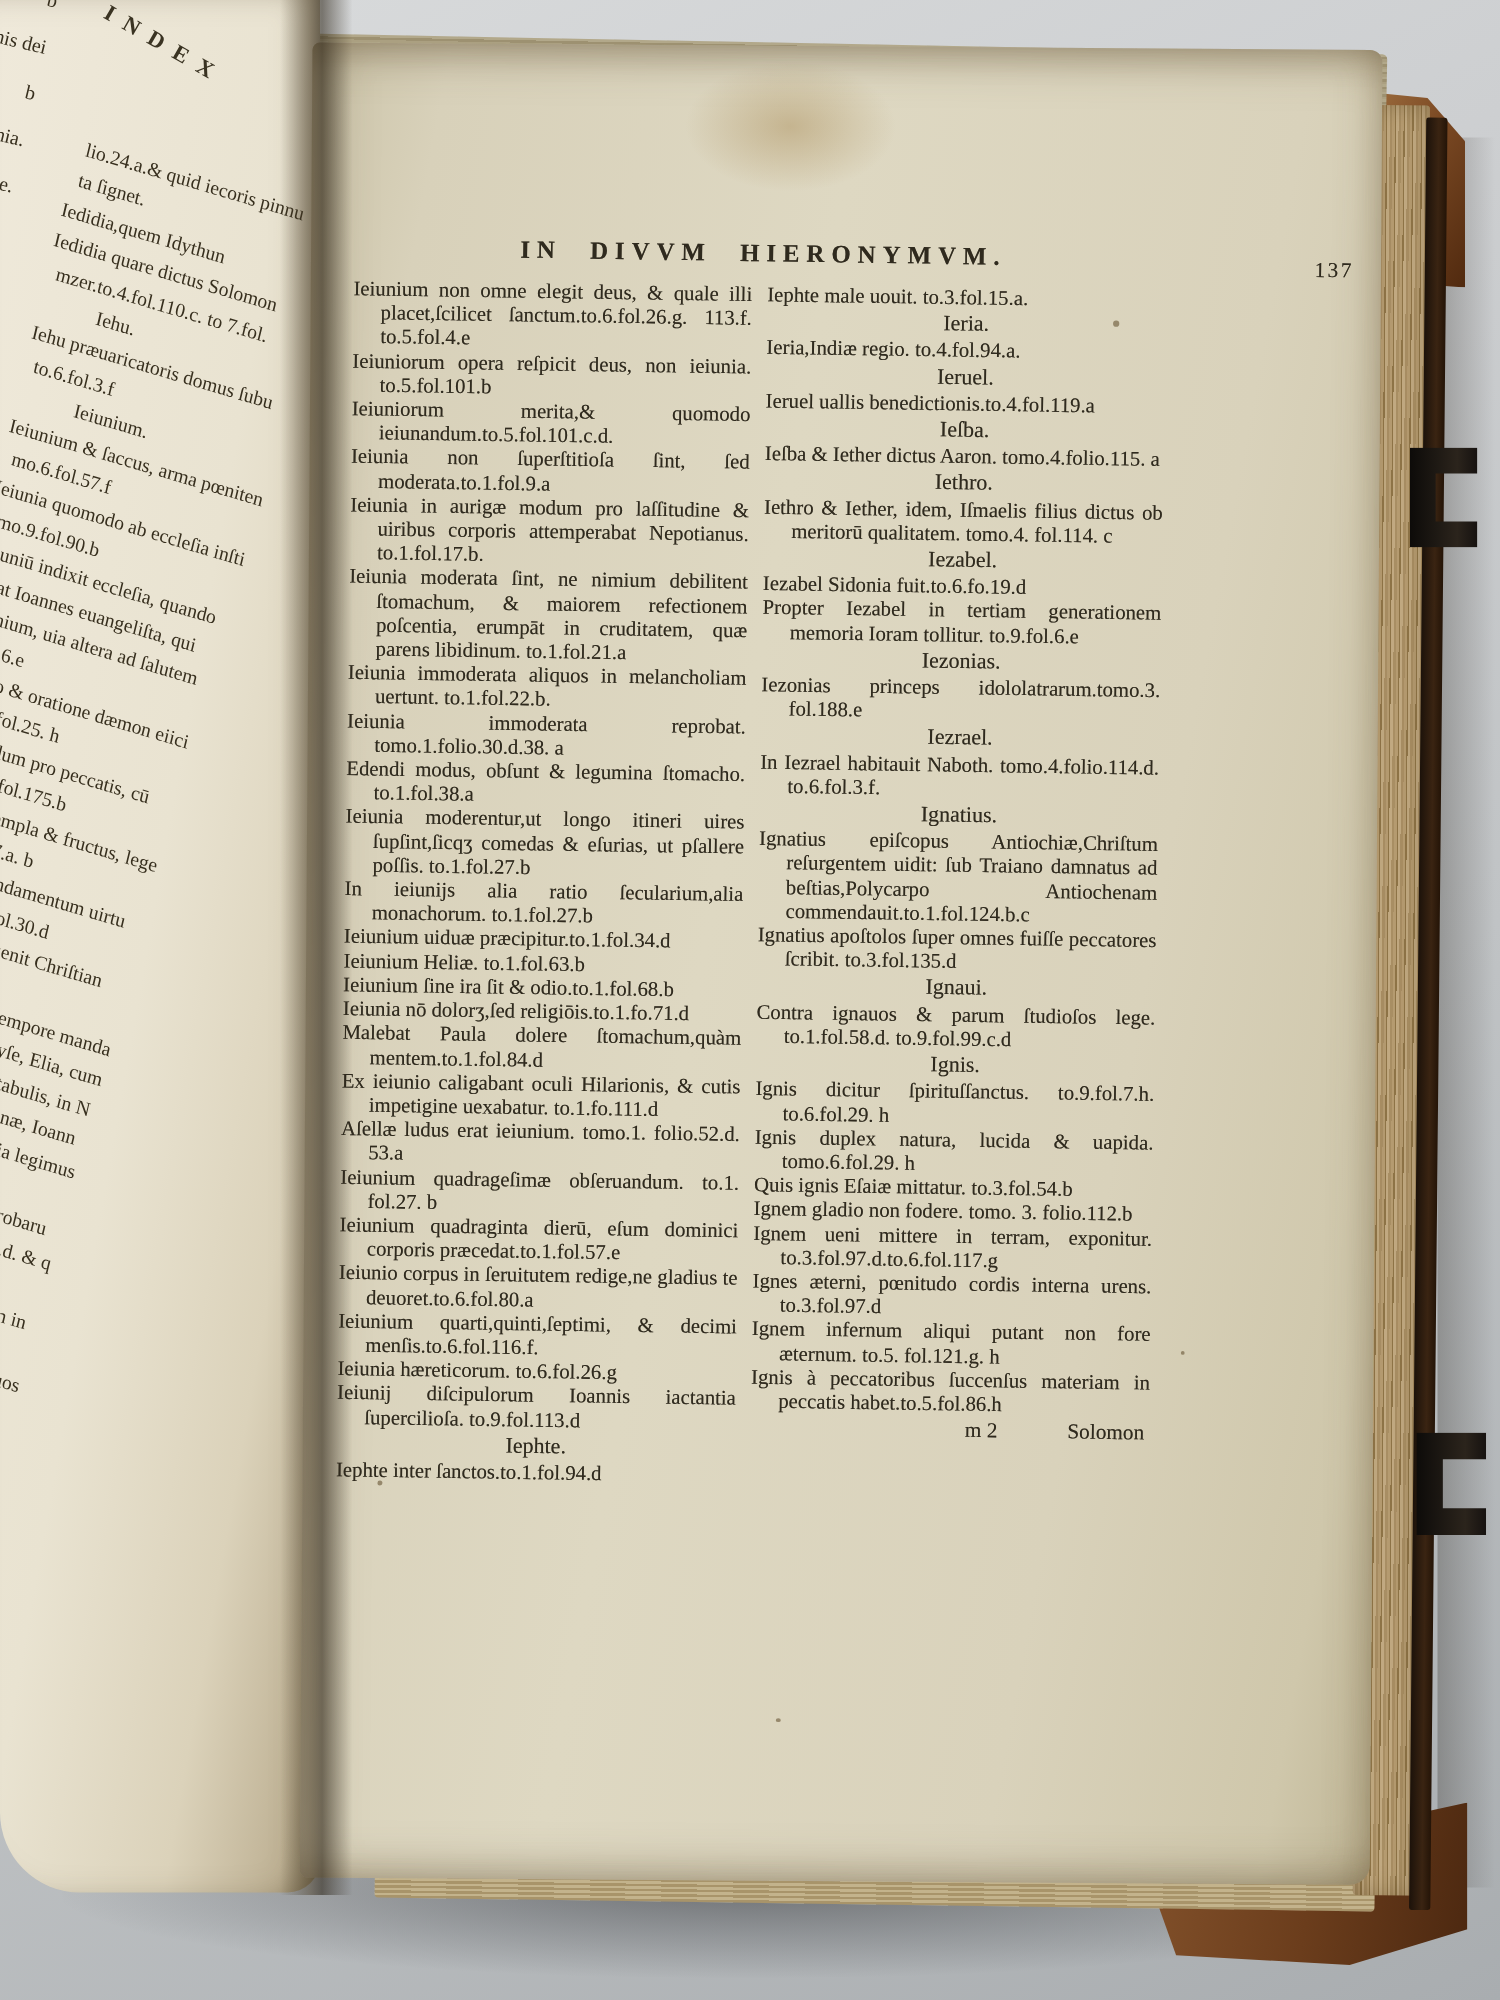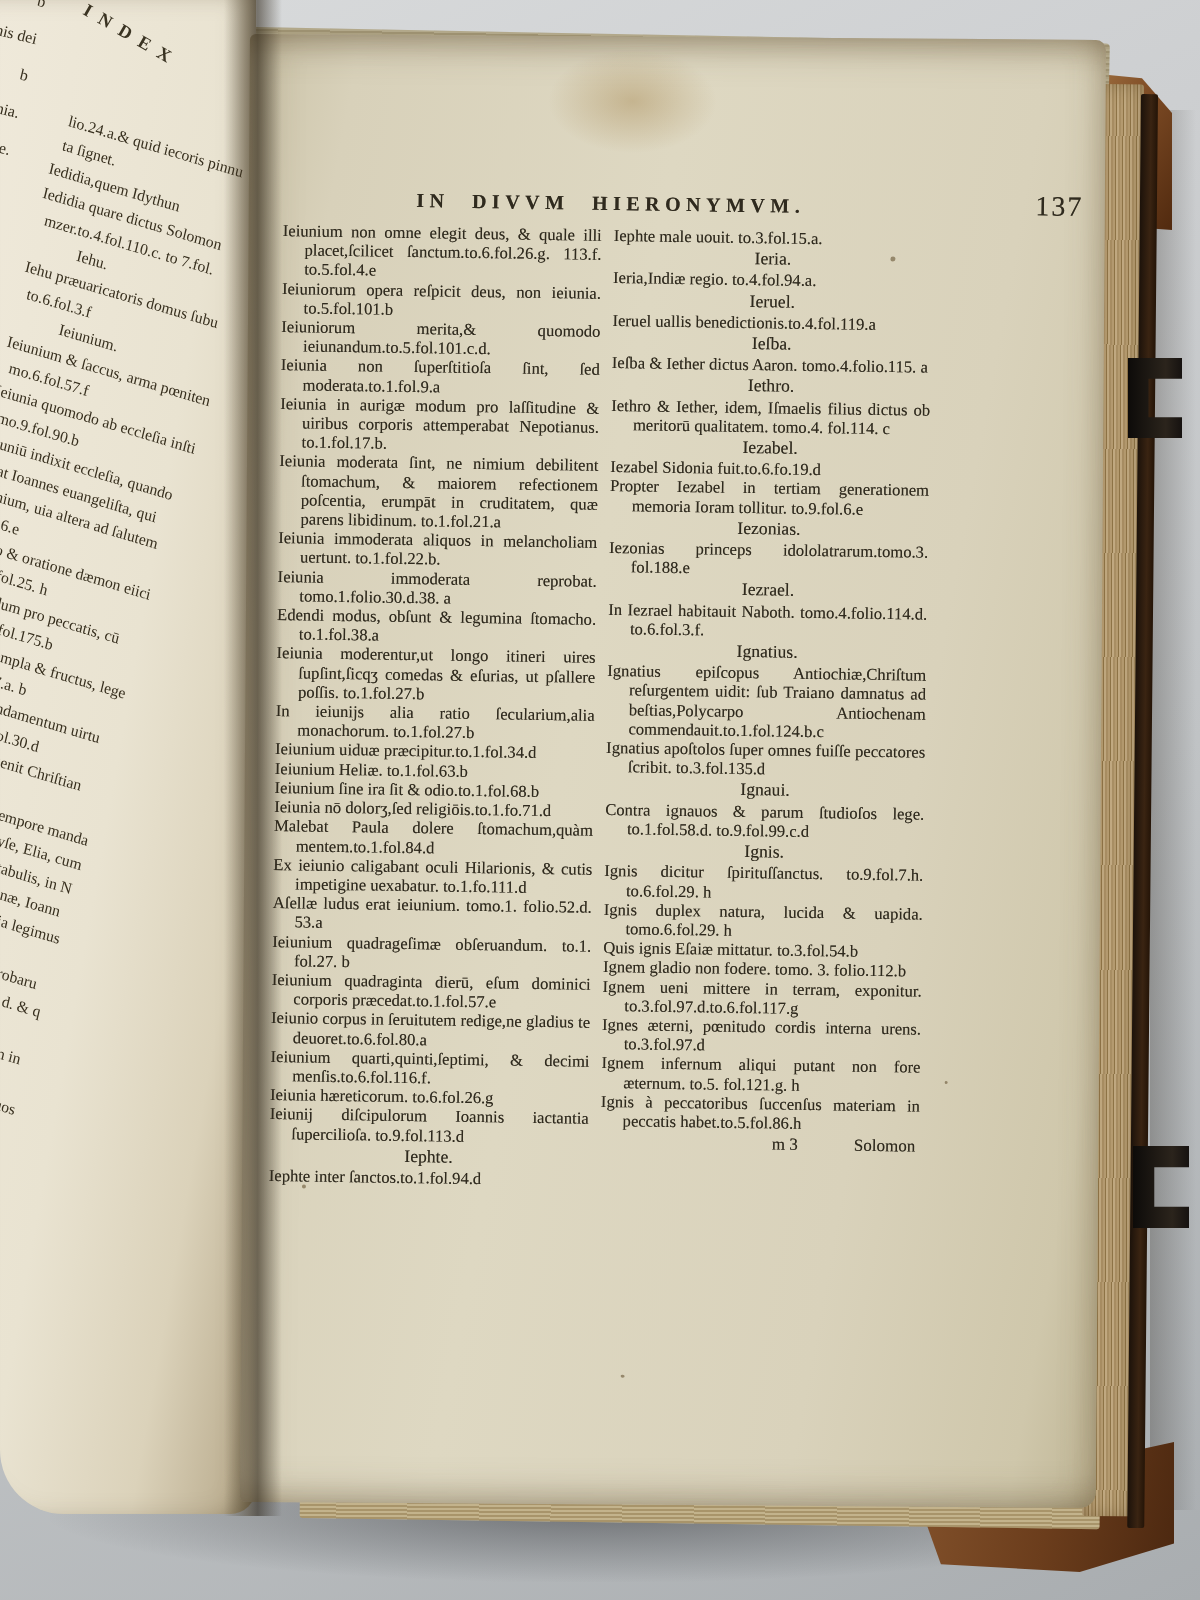--- a/index.html
+++ b/index.html
@@ -76,21 +76,21 @@
                inset 0 -28px 38px -24px rgba(105,88,55,.38);}
   .stain{position:absolute;pointer-events:none;}
   .stain-top{left:298px;top:12px;width:170px;height:105px;
     background:radial-gradient(ellipse,rgba(158,124,64,.38),rgba(158,124,64,0) 70%);}
   .speck{position:absolute;border-radius:50%;background:rgba(92,72,40,.55);}
 
   .page-inner{position:absolute;inset:0;transform:rotate(.45deg);color:#2f2a1e;
     text-shadow:0 0 .4px rgba(47,42,30,.55);}
   .running-title{position:absolute;top:156px;left:30px;width:655px;text-align:center;
     font-size:20px;font-weight:bold;letter-spacing:5.5px;word-spacing:12px;}
-  .folio{position:absolute;top:148px;right:26px;font-size:28px;letter-spacing:2px;}
+  .folio{position:absolute;top:164px;right:26px;font-size:17px;letter-spacing:2px;}
   .columns{position:absolute;top:190px;left:30px;width:650px;display:flex;gap:12px;}
   .col{width:319px;}
   .entry{font-size:16.6px;line-height:19.2px;text-align:justify;
     padding-left:22px;text-indent:-22px;margin:0;}
   .heading{font-size:17.6px;line-height:19.2px;text-align:center;margin:2px 0 2px;}
   .colophon-row{display:flex;justify-content:flex-end;gap:56px;padding-right:4px;
     font-size:17px;margin-top:2px;}
 </style>
 </head>
 <body>
@@ -236,21 +236,21 @@
             <div class="heading">Ignis.</div>
             <div class="entry">Ignis dicitur ſpirituſſanctus. to.9.fol.7.h. to.6.fol.29. h</div>
             <div class="entry">Ignis duplex natura, lucida &amp; uapida.  tomo.6.fol.29. h</div>
             <div class="entry">Quis ignis Eſaiæ mittatur. to.3.fol.54.b</div>
             <div class="entry">Ignem gladio non fodere.  tomo. 3.  folio.112.b</div>
             <div class="entry">Ignem ueni mittere in terram, exponitur. to.3.fol.97.d.to.6.fol.117.g</div>
             <div class="entry">Ignes æterni, pœnitudo cordis interna urens. to.3.fol.97.d</div>
             <div class="entry">Ignem infernum aliqui putant non fore æternum. to.5. fol.121.g. h</div>
             <div class="entry">Ignis à peccatoribus ſuccenſus materiam in peccatis habet.to.5.fol.86.h</div>
             <div class="colophon-row">
-            <span>m 3</span>
+            <span>m 2</span>
             <span>Solomon</span>
           </div>
         </div>
       </div>
     </div>
   </div>
 
   <div class="gutter"></div>
 
   <div class="clasp clasp-top"></div>

